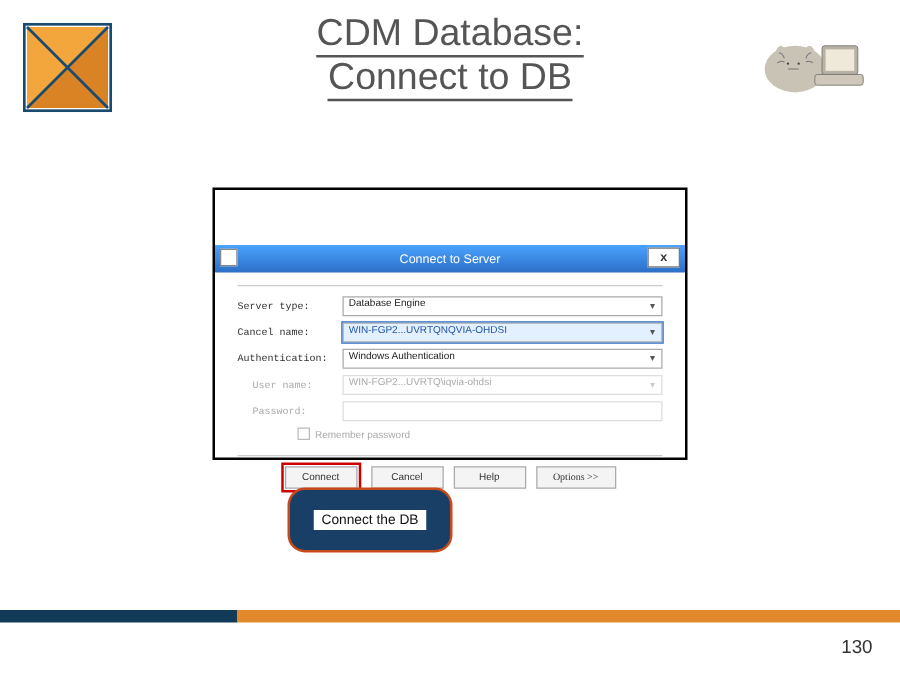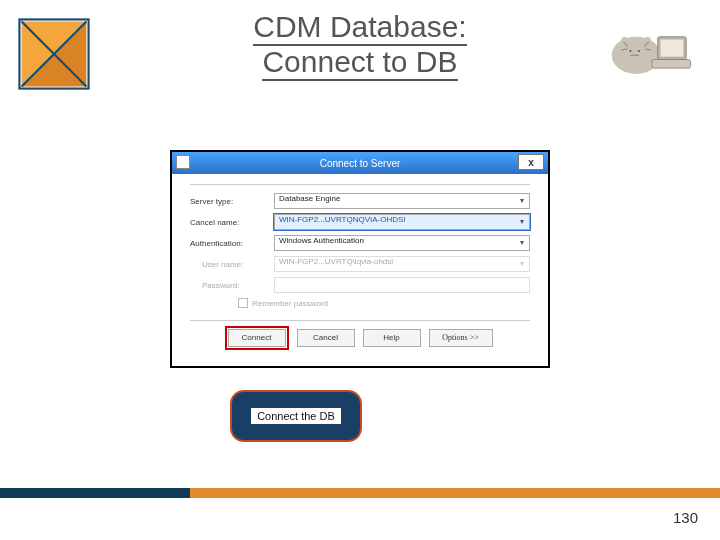--- a/index.html
+++ b/index.html
@@ -8,31 +8,31 @@
 
   
   .logo { position: absolute; top: 18px; left: 18px; width: 72px; height: 72px; }
   .logo svg { width: 100%; height: 100%; }
   .title { position: absolute; top: 10px; left: 0; width: 720px; text-align: center; color: #555; font-size: 30px; line-height: 1.15; font-weight: 400; }
   .title .u { border-bottom: 2px solid #555; padding-bottom: 1px; }
   .cat-illustration { position: absolute; top: 18px; right: 28px; width: 86px; height: 62px; }
 
   
   .dlg-frame { position: absolute; top: 150px; left: 170px; width: 380px; height: 218px; border: 2px solid #000; background: #fff; }
-  .dlg-titlebar { position: relative; height: 22px; display: flex; align-items: center; justify-content: center; background: linear-gradient(#4aa3ff, #2c6fc6); color: #fff; font-size: 10px; }
+  .dlg-titlebar { position: relative; height: 22px; display: flex; align-items: center; justify-content: center; background: linear-gradient(#4aa3ff, #2c6fc6); color: #fff; font-size: 10px; margin-top: 44px; }
   .dlg-sys-icon { position: absolute; left: 4px; top: 3px; width: 14px; height: 14px; background: #fff; border: 1px solid #888; }
   .dlg-close { position: absolute; right: 4px; top: 2px; width: 26px; height: 16px; background: #fff; color: #333; font-size: 10px; font-weight: bold; text-align: center; line-height: 15px; border: 1px solid #777; }
 
   .dlg-logo-row { display: flex; align-items: center; gap: 6px; padding: 10px 18px 6px; }
   .sql-text { font-size: 17px; font-weight: 600; color: #333; letter-spacing: 0.5px; }
   .dlg-logo-row .rule { flex: 1; height: 1px; background: #ccc; }
 
   .dlg-body { padding: 2px 18px 6px; font-size: 8px; color: #333; }
   .dlg-row { display: flex; align-items: center; margin-bottom: 5px; }
-  .dlg-label { width: 84px; color: #333; }
+  .dlg-label { width: 84px; color: #333; font-family: Liberation Mono, monospace; }
   .dlg-label.dim { color: #aaa; padding-left: 12px; }
   .dlg-field-wrap { flex: 1; position: relative; }
   .dlg-field { width: 100%; height: 16px; border: 1px solid #aaa; background: #fff; font-size: 8px; padding: 0 16px 0 4px; color: #222; }
   .dlg-field.readonly { border-color: #ddd; color: #aaa; background: #fff; }
   .dlg-field.highlight { outline: 1px solid #2c6fc6; background: #e3f0ff; color:#2255aa;}
   .dlg-field-arrow { position: absolute; right: 2px; top: 2px; width: 12px; height: 12px; font-size: 8px; color: #555; text-align: center; line-height: 12px; }
   .dlg-check { display: flex; align-items: center; gap: 4px; margin-left: 48px; color: #aaa; font-size: 8px; }
   .dlg-checkbox { width: 10px; height: 10px; border: 1px solid #bbb; background: #fff; }
 
   .dlg-sep { height: 1px; background: #ccc; margin: 6px 18px 0; }

